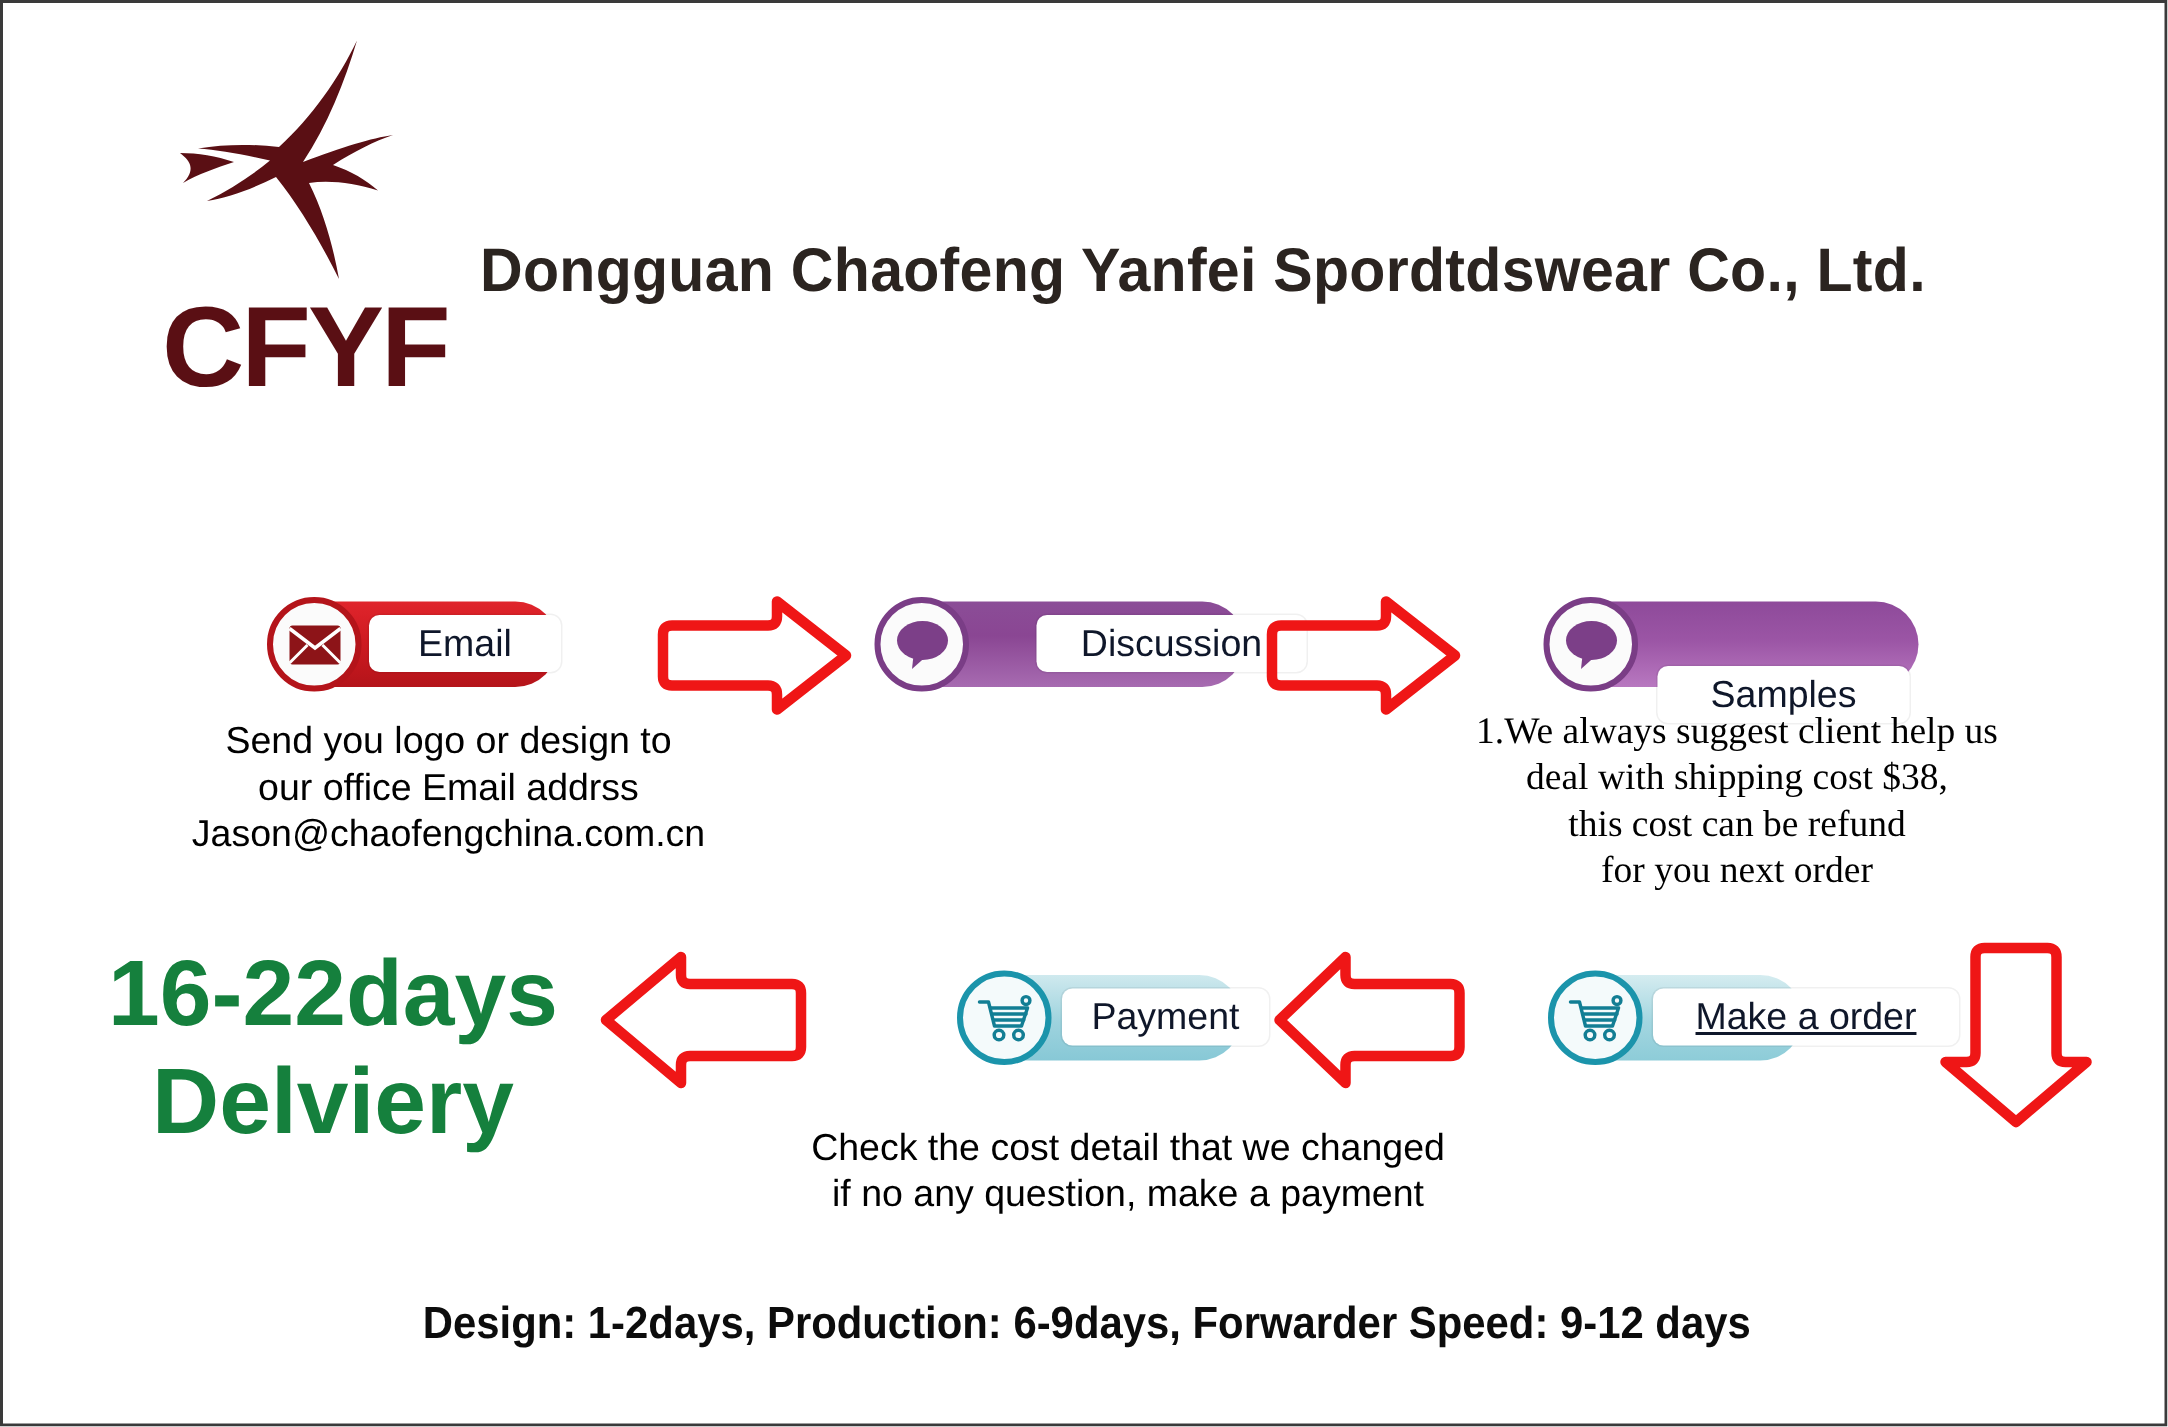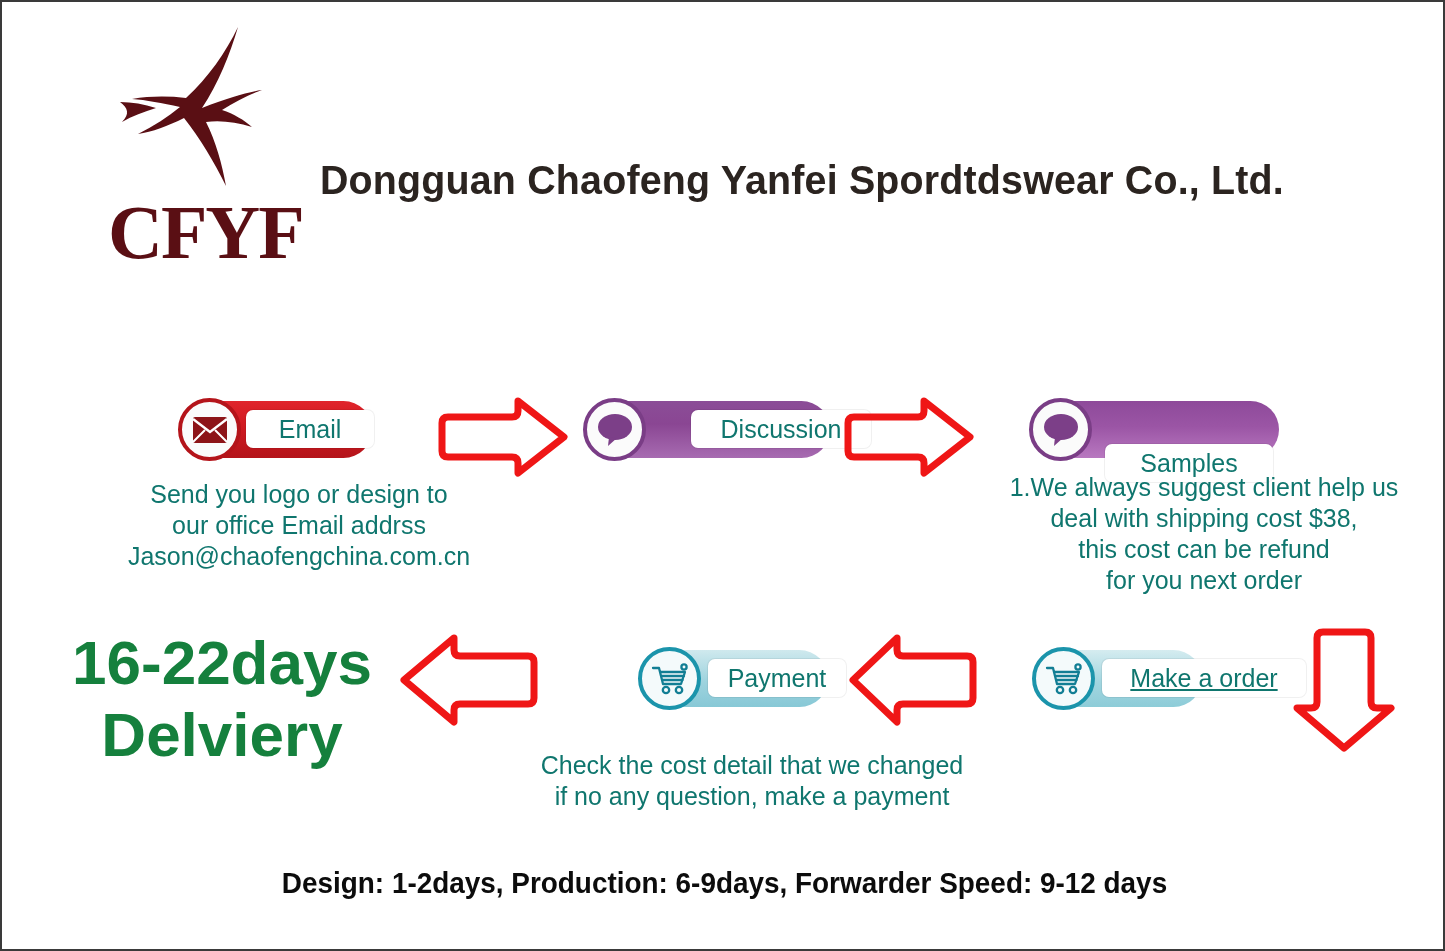--- a/index.html
+++ b/index.html
@@ -25,21 +25,21 @@
     position: absolute;
     left: 108px;
     top: 22px;
     width: 180px;
     height: 170px;
   }
   .logo-cfyf {
     position: absolute;
     left: 106px;
     top: 190px;
-    font-family: Liberation Serif, serif;
+    font-family: Liberation Sans, sans-serif;
     font-weight: bold;
     font-size: 76px;
     line-height: 80px;
     letter-spacing: -2px;
     color: #5a0f14;
     white-space: nowrap;
   }
   .company-title {
     position: absolute;
     left: 318px;
@@ -81,21 +81,21 @@
     position: absolute;
     top: 9px;
     height: 38px;
     background: #ffffff;
     border-radius: 7px;
     display: flex;
     align-items: center;
     justify-content: center;
     padding: 0 10px;
     font-size: 25px;
-    color: #0f766e;
+    color: #0f172a;
     white-space: nowrap;
     box-shadow: 0 0 0 1px rgba(0,0,0,0.06);
   }
 
   
   .badge-email {
     left: 178px;
     top: 399px;
     width: 192px;
     background: linear-gradient(180deg,#e0252c 0%, #cf1a21 45%, #b4141a 100%);
@@ -142,26 +142,26 @@
   }
   .badge-order .badge-icon { border: 4px solid #1b94ab; background:#f4fafb; }
   .badge-order .badge-label { left: 68px; width: 184px; text-decoration: underline; }
 
   
   .desc {
     position: absolute;
     text-align: center;
     font-size: 25px;
     line-height: 31px;
-    color: #0f766e;
+    color: #000000;
     white-space: pre-line;
   }
   .desc-email    { left: 108px; top: 477px; width: 378px; }
   .desc-discussion { left: 500px; top: 470px; width: 410px; }
-  .desc-samples  { left: 982px; top: 470px; width: 440px; }
+  .desc-samples  { left: 936px; top: 470px; width: 440px; font-family: Liberation Serif, serif; }
   .desc-payment  { left: 500px; top: 748px; width: 500px; }
 
   .delivery {
     position: absolute;
     left: 45px;
     top: 625px;
     width: 350px;
     text-align: center;
     font-size: 62px;
     line-height: 72px;

